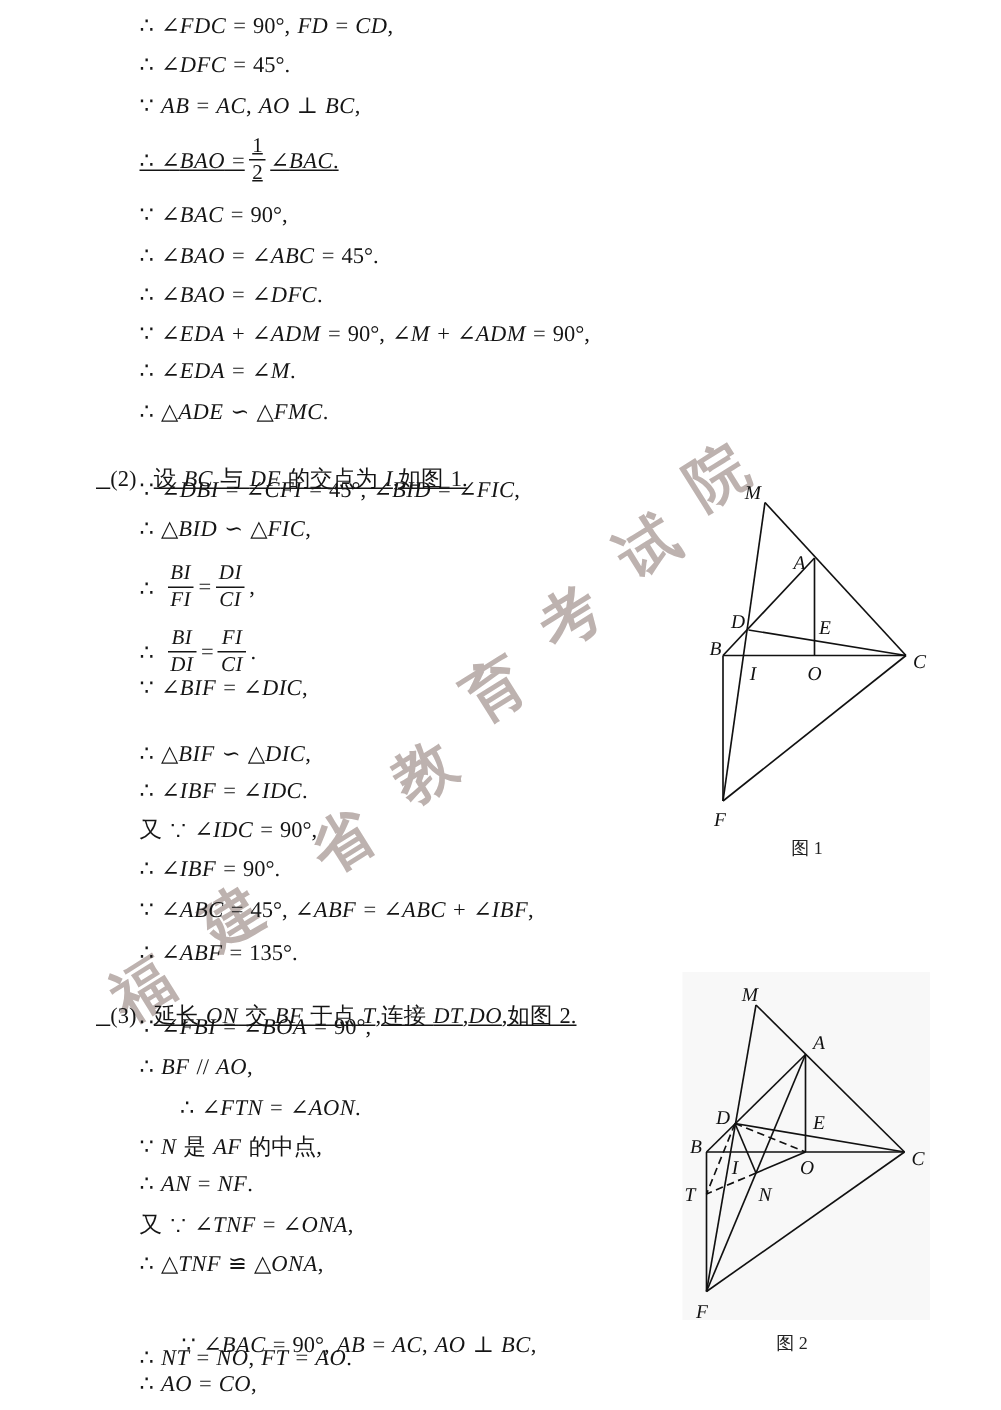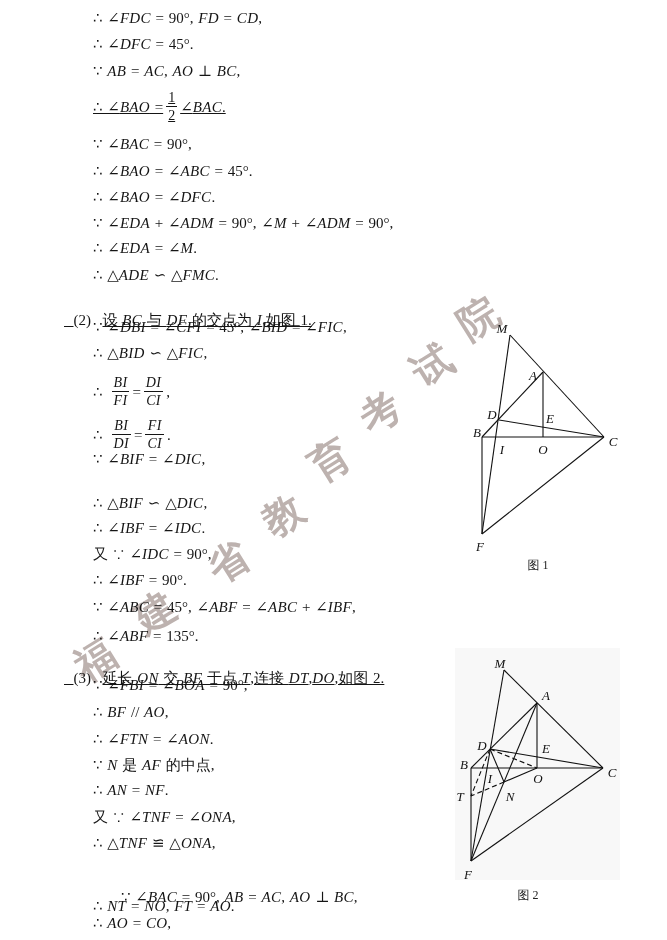--- a/index.html
+++ b/index.html
@@ -109,21 +109,21 @@
 <div class="ln math" style="top:544px;">又 ∵ ∠<i>IDC</i> = 90°,</div>
 <div class="ln math" style="top:570px;">∴ ∠<i>IBF</i> = 90°.</div>
 <div class="ln math" style="top:597px;">∵ ∠<i>ABC</i> = 45°, ∠<i>ABF</i> = ∠<i>ABC</i> + ∠<i>IBF</i>,</div>
 <div class="ln math" style="top:626px;">∴ ∠<i>ABF</i> = 135°.</div>
 
 <div class="ln hd" style="top:648px;">
   <span class="hd-label">(3)</span><span class="math">延长 <i>ON</i> 交 <i>BF</i> 于点 <i>T</i>,连接 <i>DT</i>,<i>DO</i>,如图 2.</span>
 </div>
 <div class="ln math" style="top:675px;">∵ ∠<i>FBI</i> = ∠<i>BOA</i> = 90°,</div>
 <div class="ln math" style="top:702px;">∴ <i>BF</i> // <i>AO</i>,</div>
-<div class="ln math" style="top:729px;">∴ ∠<i>FTN</i> = ∠<i>AON</i>.</div>
+<div class="ln math" style="top:729px;margin-left:27px;">∴ ∠<i>FTN</i> = ∠<i>AON</i>.</div>
 <div class="ln math" style="top:755px;">∵ <i>N</i> 是 <i>AF</i> 的中点,</div>
 <div class="ln math" style="top:780px;">∴ <i>AN</i> = <i>NF</i>.</div>
 <div class="ln math" style="top:807px;">又 ∵ ∠<i>TNF</i> = ∠<i>ONA</i>,</div>
 <div class="ln math" style="top:833px;">∴ △<i>TNF</i> ≌ △<i>ONA</i>,</div>
 <div class="ln math" style="top:896px;">∴ <i>NT</i> = <i>NO</i>, <i>FT</i> = <i>AO</i>.</div>
 <div class="ln math" style="top:887px;margin-left:28px;">∵ ∠<i>BAC</i> = 90°, <i>AB</i> = <i>AC</i>, <i>AO</i> ⊥ <i>BC</i>,</div>
 <div class="ln math" style="top:913px;">∴ <i>AO</i> = <i>CO</i>,</div>
 
 <div class="fig-panel"></div>
 

